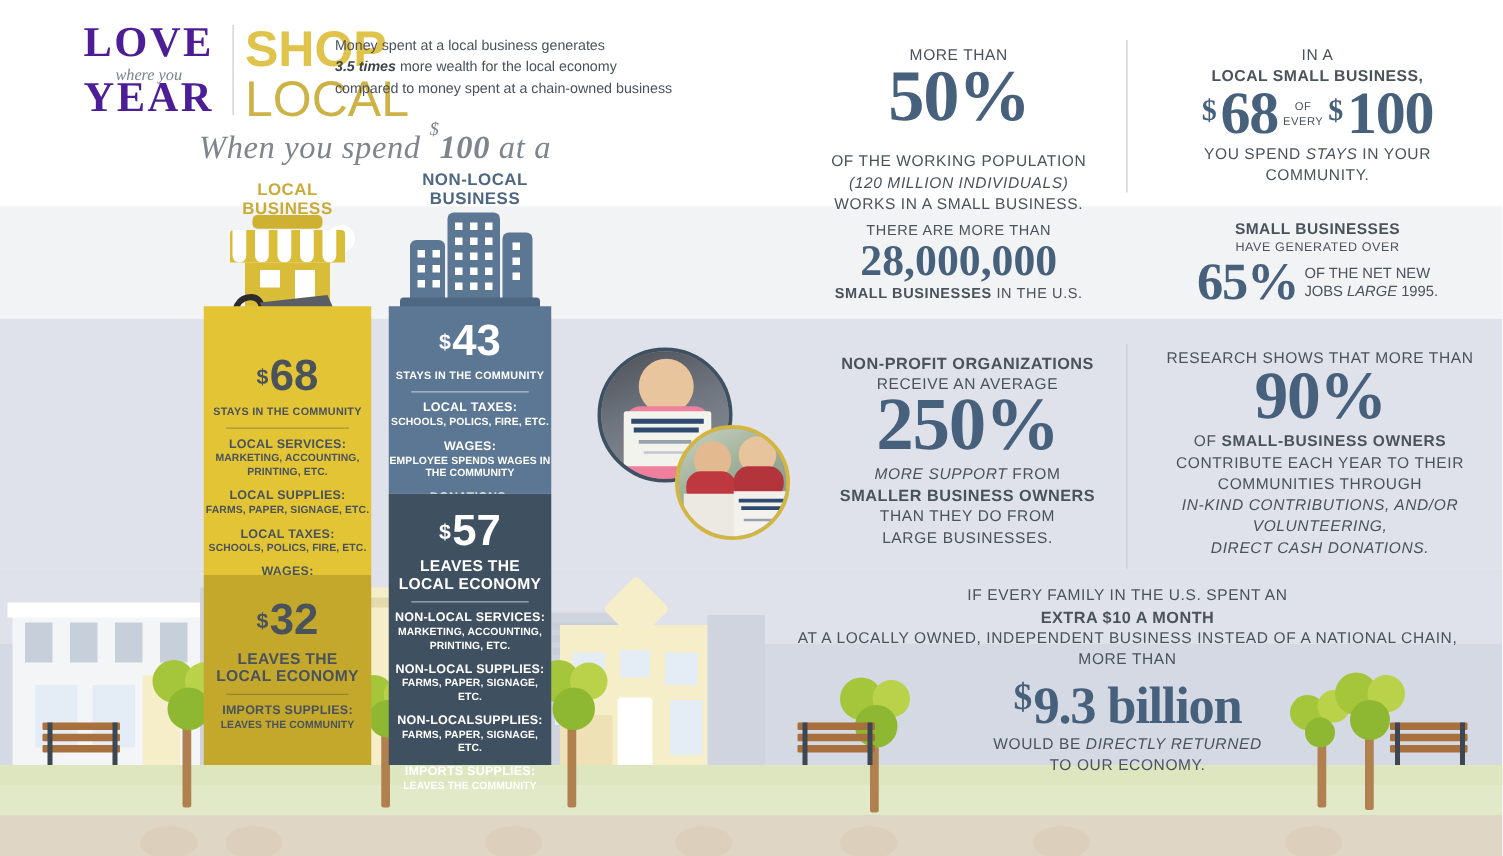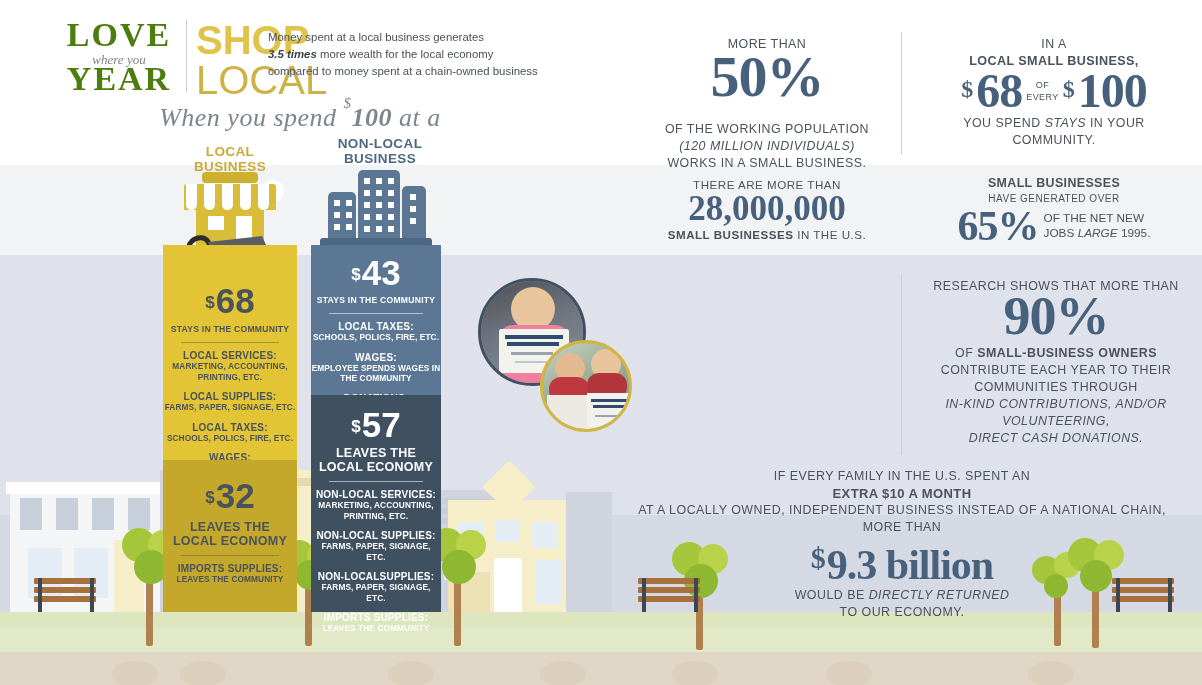--- a/index.html
+++ b/index.html
@@ -42,21 +42,21 @@
 
   
   .bench { position:absolute; }
   .bench .slat { position:absolute; background:#a8703c; height:6px; border-radius:1px;}
   .bench .leg  { position:absolute; background:#3d4752; width:4px; }
 
   
   .logo { position:absolute; left:58px; top:18px; width:210px; height:72px; }
   .logo .love, .logo .live {
     font-family:"Liberation Serif", serif; font-weight:700;
-    font-size:34px; letter-spacing:2px; color:#4d7c0f; line-height:1;
+    font-size:34px; letter-spacing:2px; color:#4c1d95; line-height:1;
     text-align:center; width:122px;
   }
   .logo .love { position:absolute; left:0; top:0; }
   .logo .live { position:absolute; left:0; top:44px; }
   .logo .wyou {
     position:absolute; left:0; top:34px; width:122px; text-align:center;
     font-family:"Liberation Serif", serif; font-style:italic; font-size:13px; color:#7b828b;
   }
   .logo .divider { position:absolute; left:128px; top:2px; width:1px; height:72px; background:#c9ccd1; }
   .logo .shop, .logo .local {
@@ -491,20 +491,29 @@
     <div class="small" style="font-size:10px; line-height:15px;">HAVE GENERATED OVER</div>
     <div style="display:flex; align-items:center; justify-content:center; gap:5px;">
       <span class="big" style="font-size:42px;">65%</span>
       <span style="text-align:left; font-size:11.8px; line-height:15px; color:#4a525b;">
         <span style="display:block">OF THE NET NEW</span>
         <span style="display:block"><span>JOBS </span><i>LARGE</i><span> 1995.</span></span>
       </span>
     </div>
   </div>
 
+  <div class="stat" style="left:640px; top:282px; width:268px;">
+    <div class="smallb" style="font-size:13px;">NON-PROFIT ORGANIZATIONS</div>
+    <div class="small">RECEIVE AN AVERAGE</div>
+    <div class="big" style="font-size:60px; margin:-5px 0 2px;">250%</div>
+    <div class="small"><i>MORE SUPPORT</i><span> FROM</span></div>
+    <div class="smallb" style="font-size:13px;">SMALLER BUSINESS OWNERS</div>
+    <div class="small">THAN THEY DO FROM</div>
+    <div class="small">LARGE BUSINESSES.</div>
+  </div>
 
   <div class="stat" style="left:920px; top:278px; width:272px;">
     <div class="small">RESEARCH SHOWS THAT MORE THAN</div>
     <div class="big" style="font-size:54px; margin:-4px 0 2px;">90%</div>
     <div class="small"><span>OF </span><b>SMALL-BUSINESS OWNERS</b></div>
     <div class="small">CONTRIBUTE EACH YEAR TO THEIR</div>
     <div class="small">COMMUNITIES THROUGH</div>
     <div class="small ital">IN-KIND CONTRIBUTIONS, AND/OR</div>
     <div class="small ital">VOLUNTEERING,</div>
     <div class="small ital">DIRECT CASH DONATIONS.</div>

